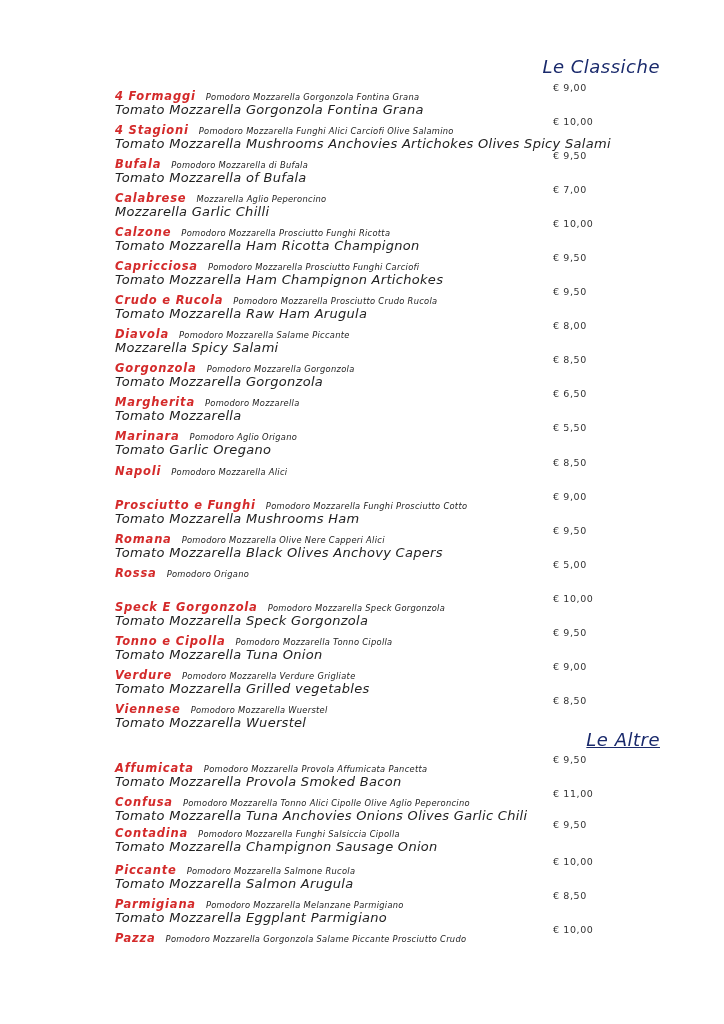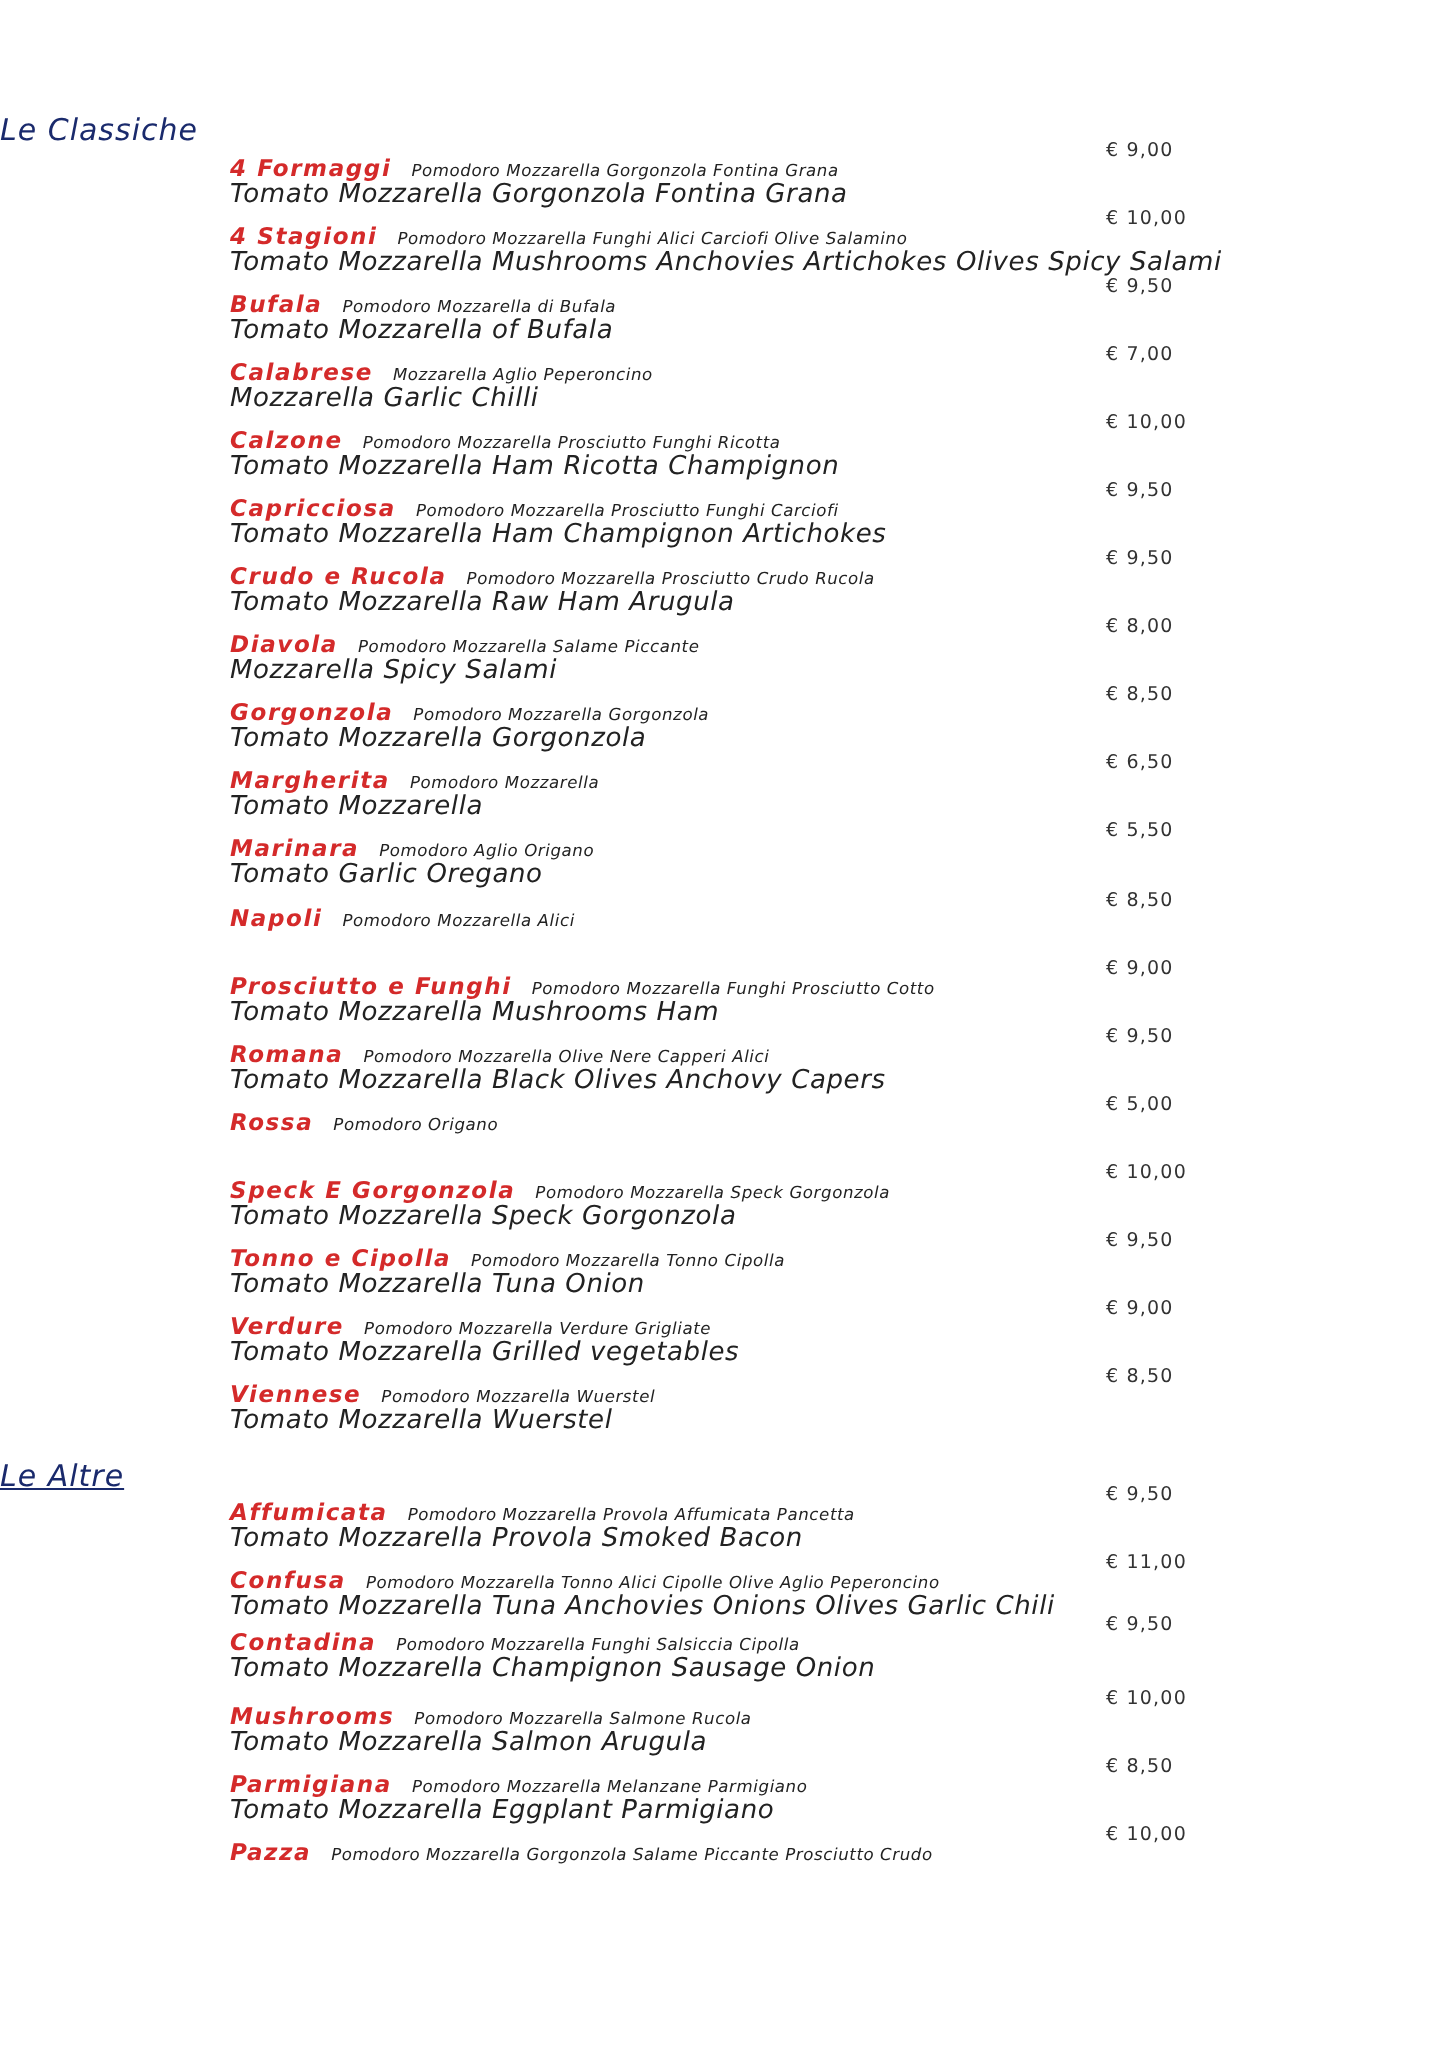--- a/index.html
+++ b/index.html
@@ -18,35 +18,36 @@
       position: absolute;
       left: 0;
       top: 0;
       width: 724px;
       height: 1024px;
     }
     .section-title {
       position: absolute;
       left: 0;
       width: 660px;
-      text-align: left;
-      font-size: 15px;
+      text-align: right;
+      font-size: 18px;
       font-style: italic;
       color: #1a2a6c;
       letter-spacing: 0.5px;
     }
     .item {
       position: absolute;
       left: 115px;
       width: 480px;
     }
     .item-line1 {
       height: 17px;
       white-space: nowrap;
       position: relative;
+      margin-top: 12px;
     }
     .item-name {
       font-size: 11.5px;
       font-style: italic;
       font-weight: bold;
       color: #d42a2a;
       letter-spacing: 0.8px;
       display: inline-block;
       margin-right: 10px;
     }
@@ -166,21 +167,21 @@
   </div>
   <div class="item" style="top:779px;">
     <div class="item-line1"><span class="item-name">Confusa</span><span class="item-ingredients">Pomodoro Mozzarella Tonno Alici Cipolle Olive Aglio Peperoncino</span><span class="item-price">€ 11,00</span></div>
     <div class="item-english">Tomato Mozzarella Tuna Anchovies Onions Olives Garlic Chili</div>
   </div>
   <div class="item" style="top:810px;">
     <div class="item-line1"><span class="item-name">Contadina</span><span class="item-ingredients">Pomodoro Mozzarella Funghi Salsiccia Cipolla</span><span class="item-price">€ 9,50</span></div>
     <div class="item-english">Tomato Mozzarella Champignon Sausage Onion</div>
   </div>
   <div class="item" style="top:847px;">
-    <div class="item-line1"><span class="item-name">Mushrooms</span><span class="item-ingredients">Pomodoro Mozzarella Salmone Rucola</span><span class="item-price">€ 10,00</span></div>
+    <div class="item-line1"><span class="item-name">Piccante</span><span class="item-ingredients">Pomodoro Mozzarella Salmone Rucola</span><span class="item-price">€ 10,00</span></div>
     <div class="item-english">Tomato Mozzarella Salmon Arugula</div>
   </div>
   <div class="item" style="top:881px;">
     <div class="item-line1"><span class="item-name">Parmigiana</span><span class="item-ingredients">Pomodoro Mozzarella Melanzane Parmigiano</span><span class="item-price">€ 8,50</span></div>
     <div class="item-english">Tomato Mozzarella Eggplant Parmigiano</div>
   </div>
   <div class="item" style="top:915px;">
     <div class="item-line1"><span class="item-name">Pazza</span><span class="item-ingredients">Pomodoro Mozzarella Gorgonzola Salame Piccante Prosciutto Crudo</span><span class="item-price">€ 10,00</span></div>
   </div>
 

